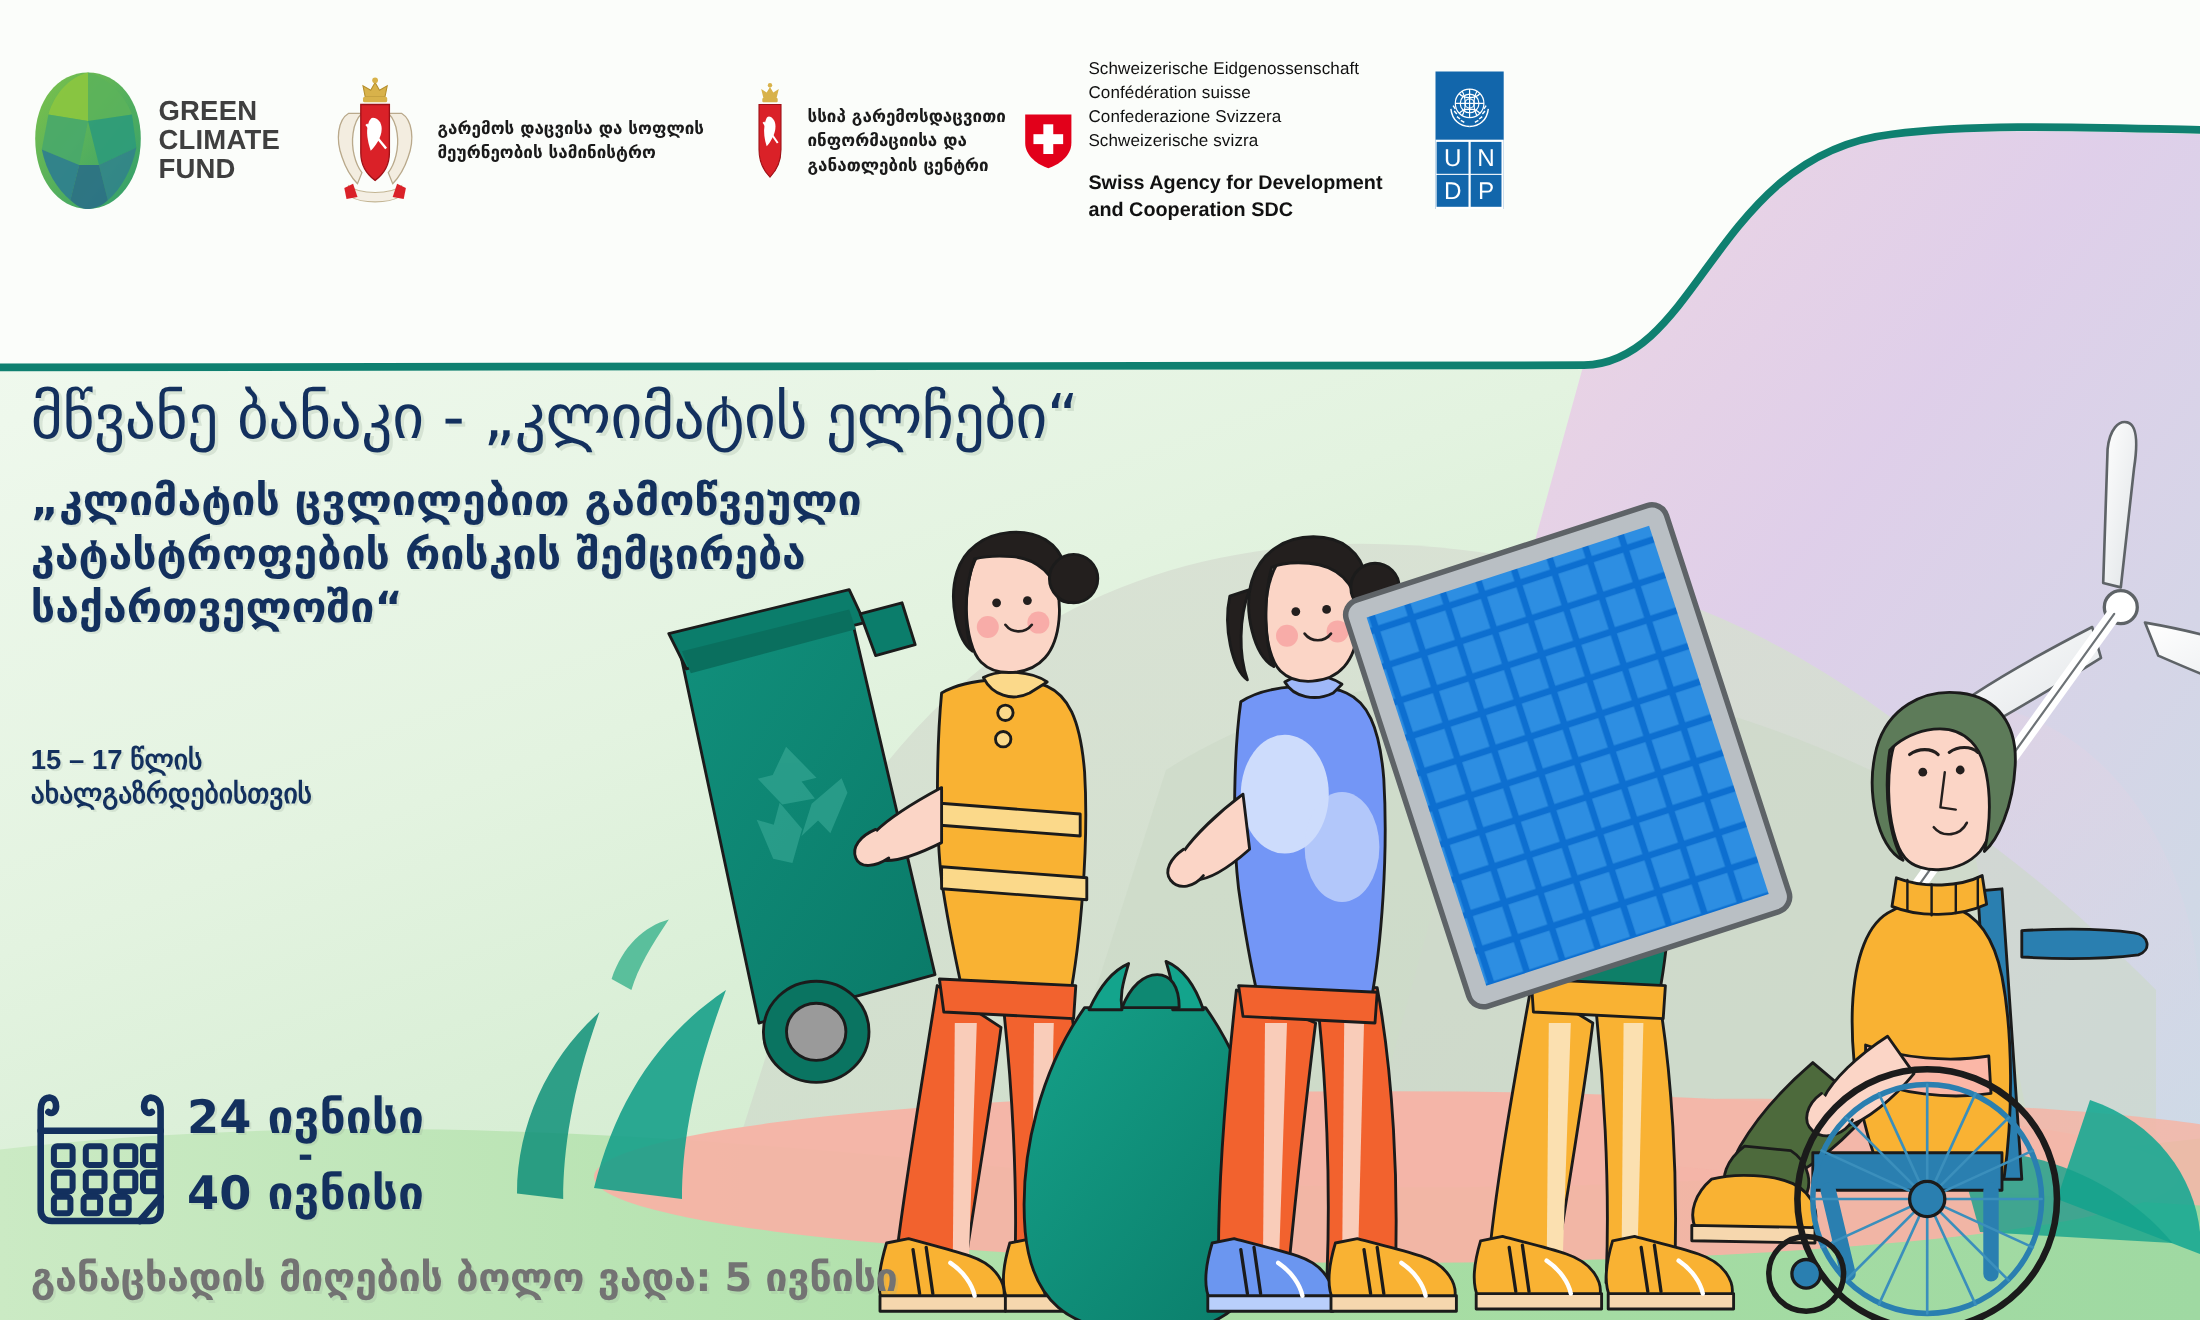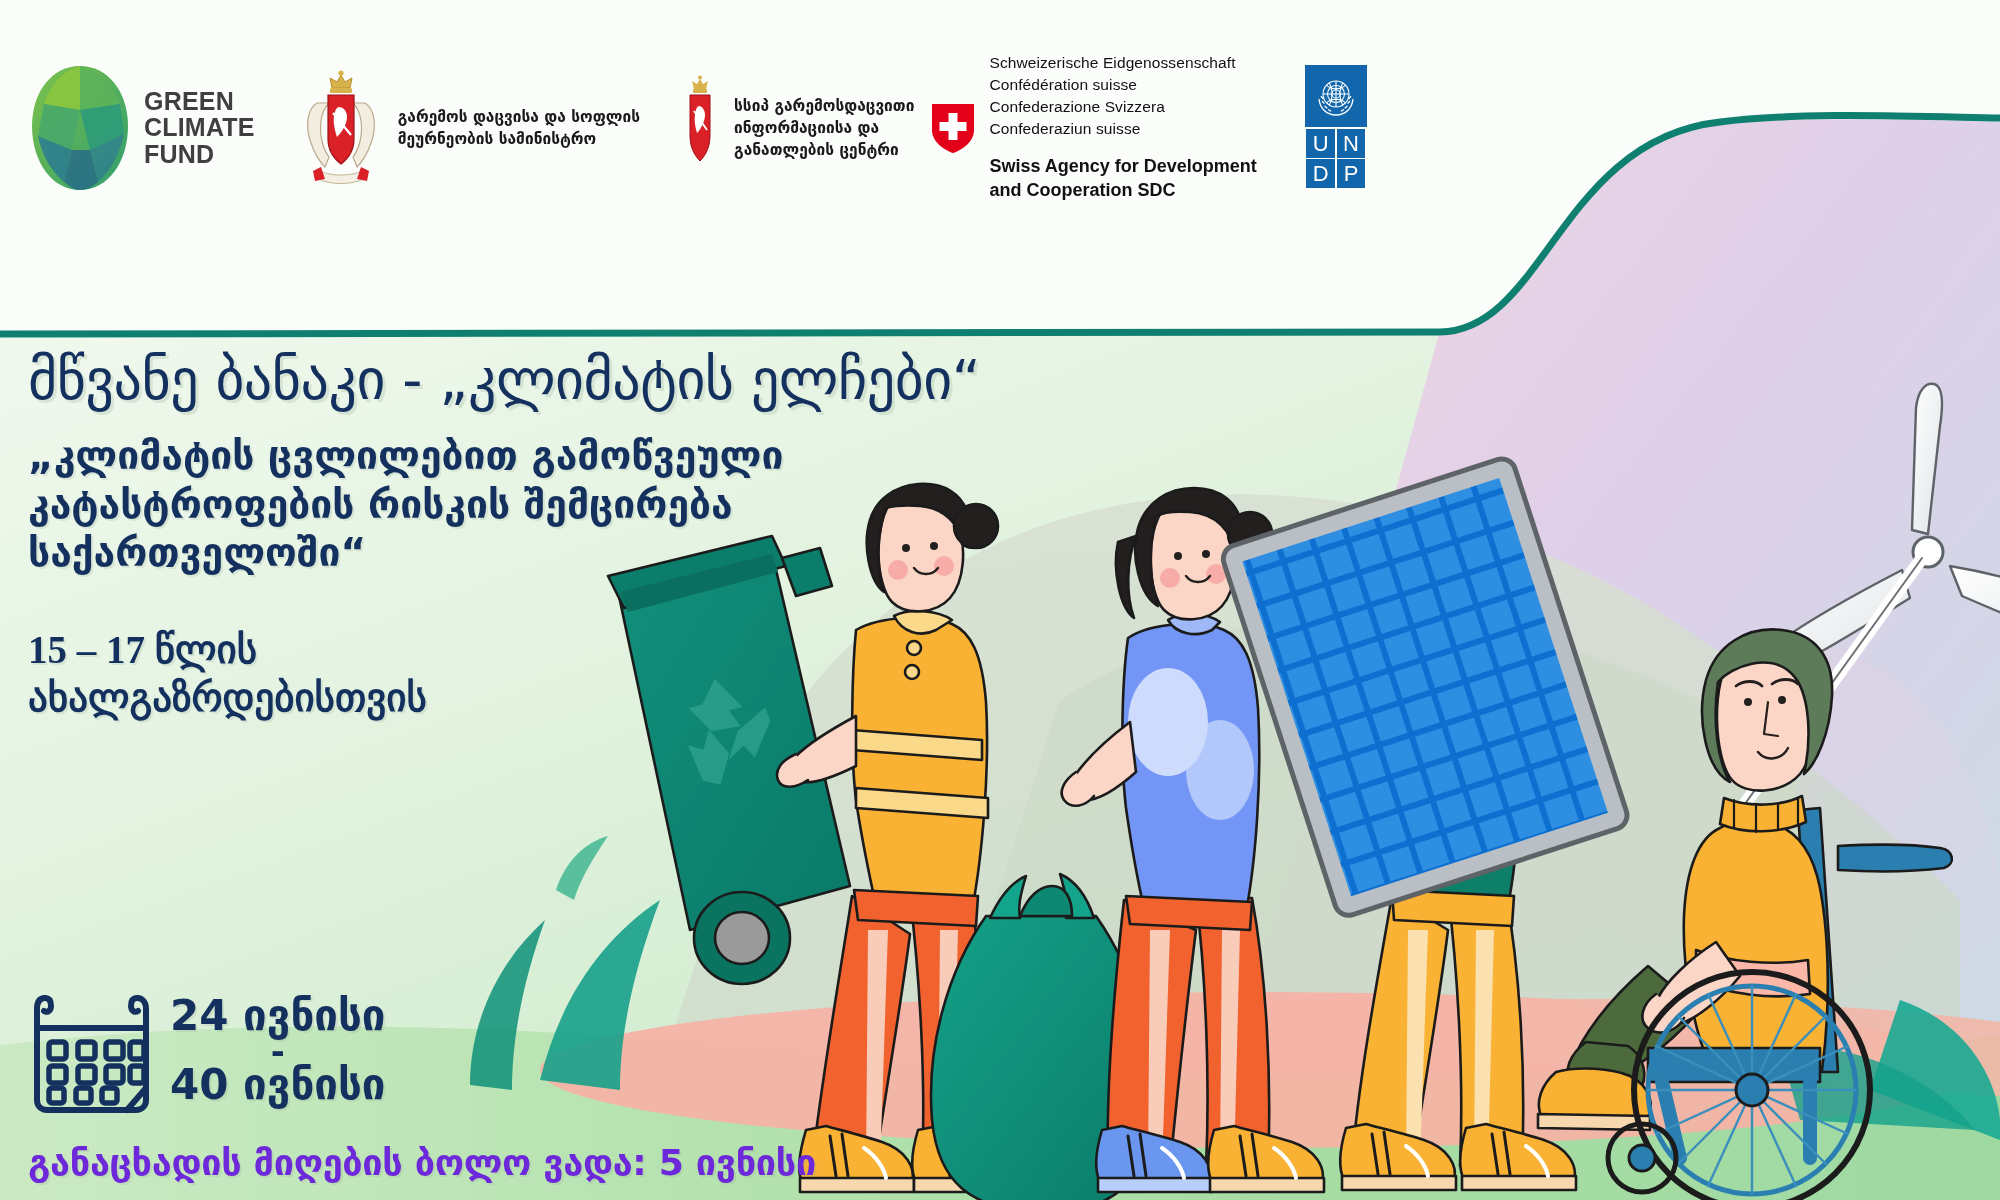--- a/index.html
+++ b/index.html
@@ -188,26 +188,26 @@
     font-family: "DejaVu Sans", sans-serif;
     font-weight: 700;
     font-size: 39px;
     line-height: 1.24;
     color: #13305e;
     margin-top: 22px;
     text-shadow: 2px 2px 0 rgba(150,170,150,.22);
     white-space: pre-line;
   }
   .agerange {
-    font-family: Liberation Serif, serif;
-    font-weight: 700;
-    font-size: 39px;
+    font-family: Liberation Sans, sans-serif;
+    font-weight: 700;
+    font-size: 25px;
     line-height: 1.24;
     color: #13305e;
-    margin-top: 48px;
+    margin-top: 98px;
     text-shadow: 2px 2px 0 rgba(150,170,150,.22);
     white-space: pre-line;
   }
 
   
   .date-block {
     position: absolute;
     left: 32px;
     top: 988px;
     display: flex;
@@ -233,21 +233,21 @@
   }
 
   
   .deadline {
     position: absolute;
     left: 28px;
     top: 1142px;
     font-family: "DejaVu Sans", sans-serif;
     font-weight: 700;
     font-size: 36px;
-    color: #6d28d9;
+    color: #737373;
     letter-spacing: -.3px;
     text-shadow: 2px 2px 0 rgba(150,170,150,.22);
     white-space: nowrap;
     z-index: 35;
   }
 
   
   .illus {
     position: absolute;
     left: 520px;
@@ -385,21 +385,21 @@
     <div class="logo swiss">
       <svg width="46" height="52" viewBox="0 0 46 52">
         <path d="M2,2 L44,2 L44,28 C44,40 32,48 23,51 C14,48 2,40 2,28 Z" fill="#e2001a"></path>
         <rect x="18.5" y="11" width="9" height="27" fill="#ffffff"></rect>
         <rect x="9.5" y="20" width="27" height="9" fill="#ffffff"></rect>
       </svg>
       <div class="swiss-text">
         <div class="swiss-langs">Schweizerische Eidgenossenschaft
 Confédération suisse
 Confederazione Svizzera
-Confederaziun suisse</div>
+Schweizerische svizra</div>
         <div class="swiss-sdc">Swiss Agency for Development
 and Cooperation SDC</div>
       </div>
     </div>
 
 
     <div class="logo undp">
       <div class="undp-box">
         <div class="undp-emblem">
           <svg width="46" height="46" viewBox="0 0 46 46">

